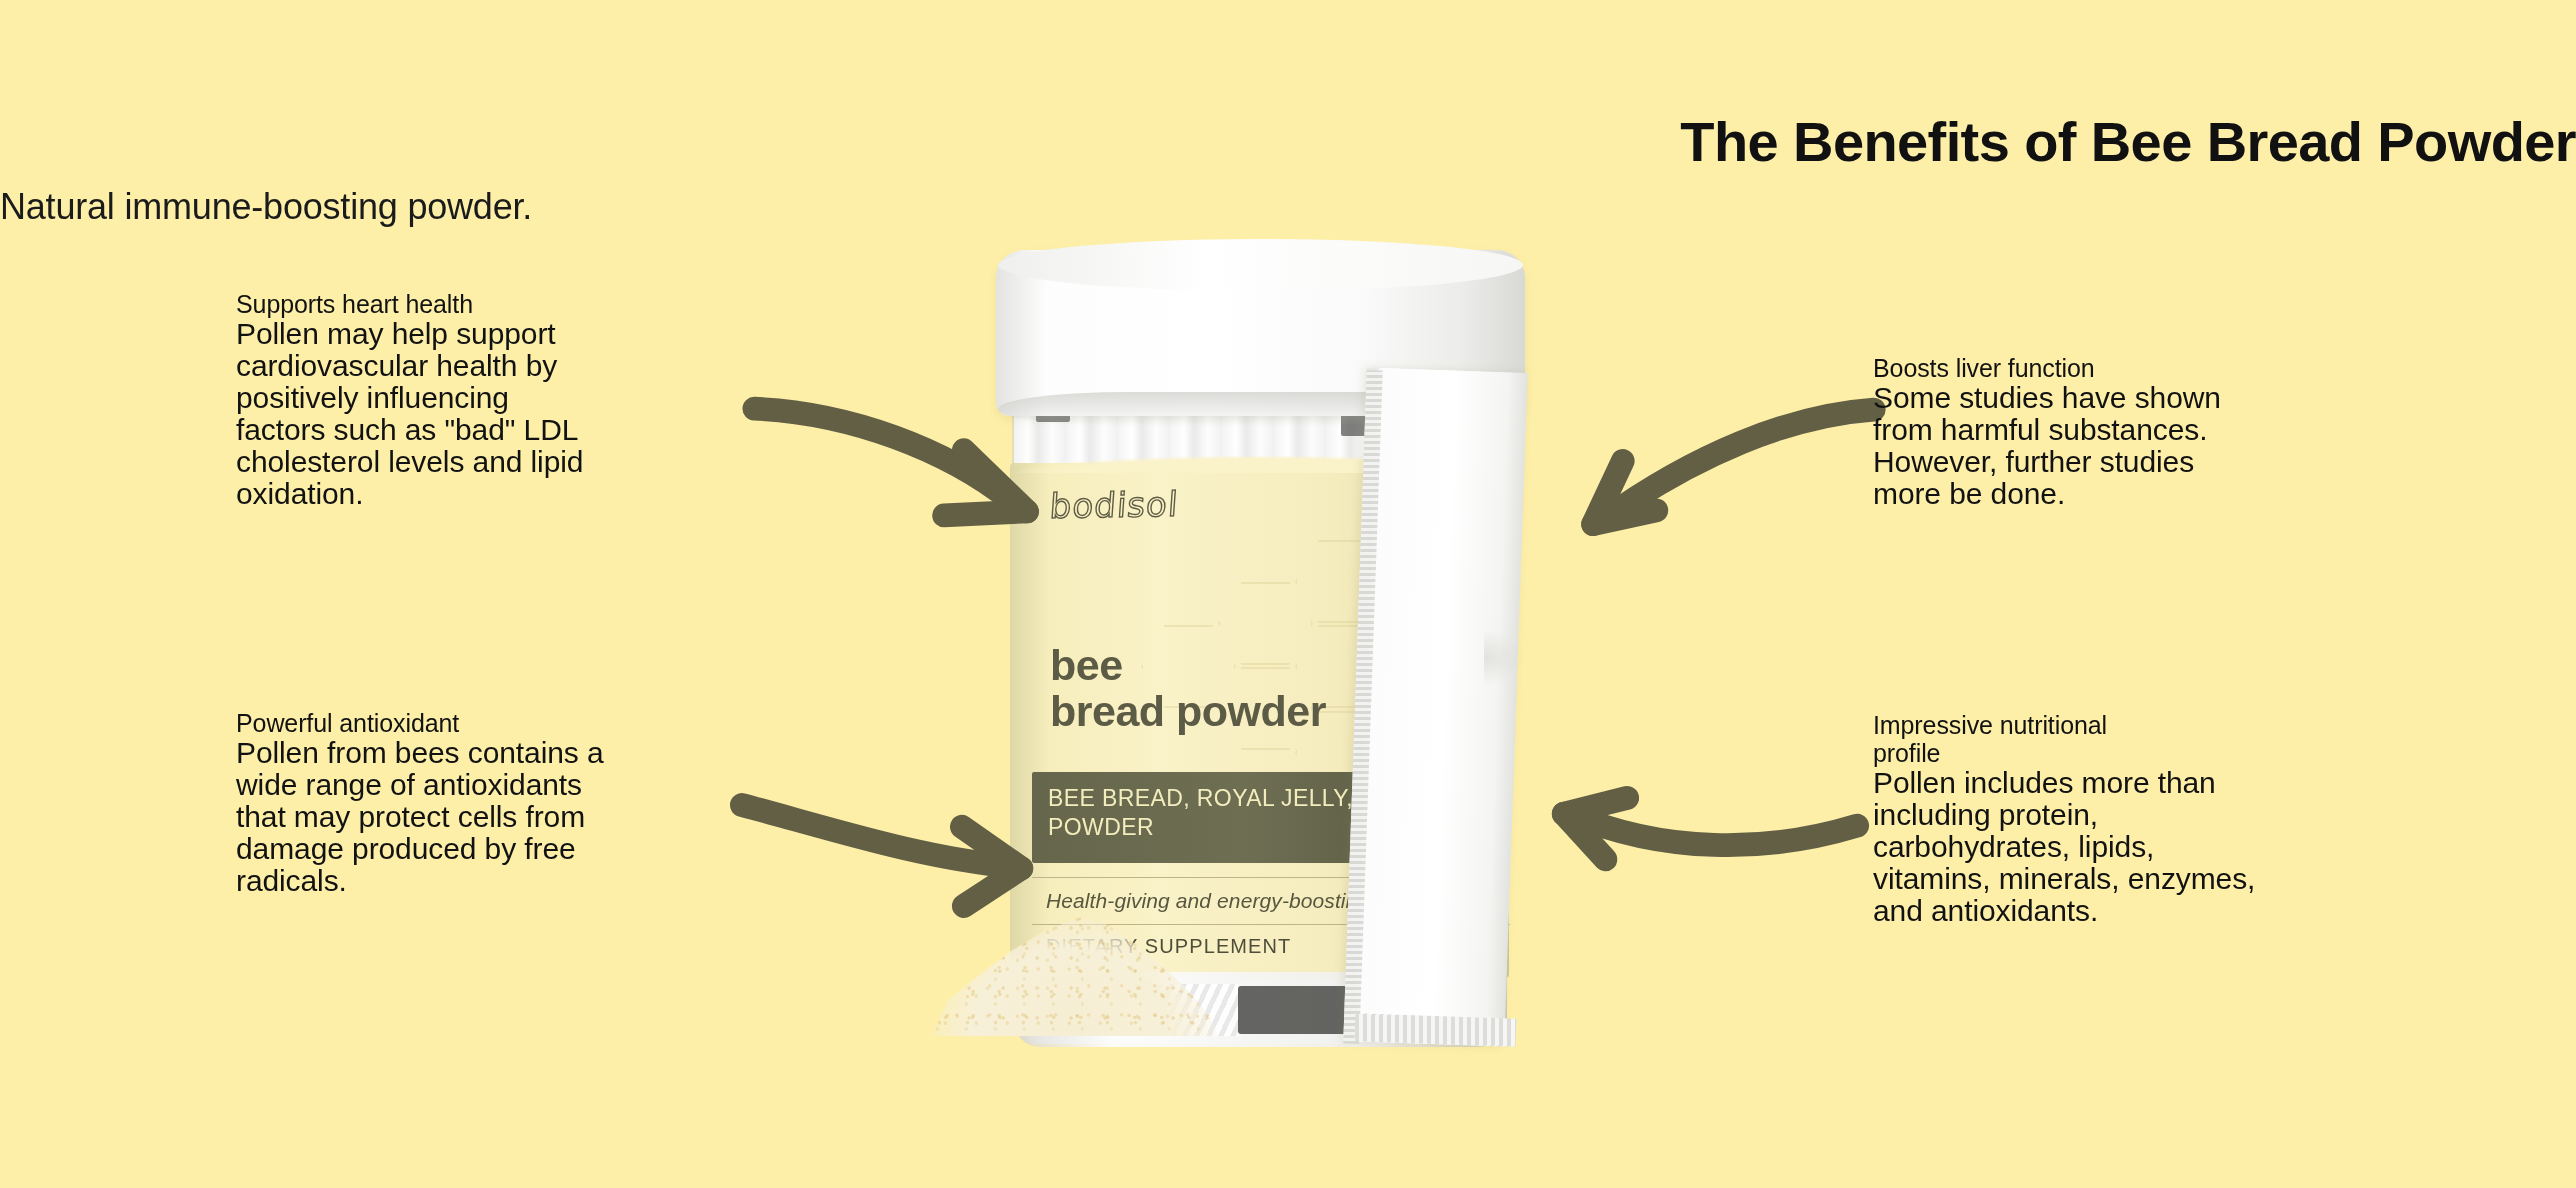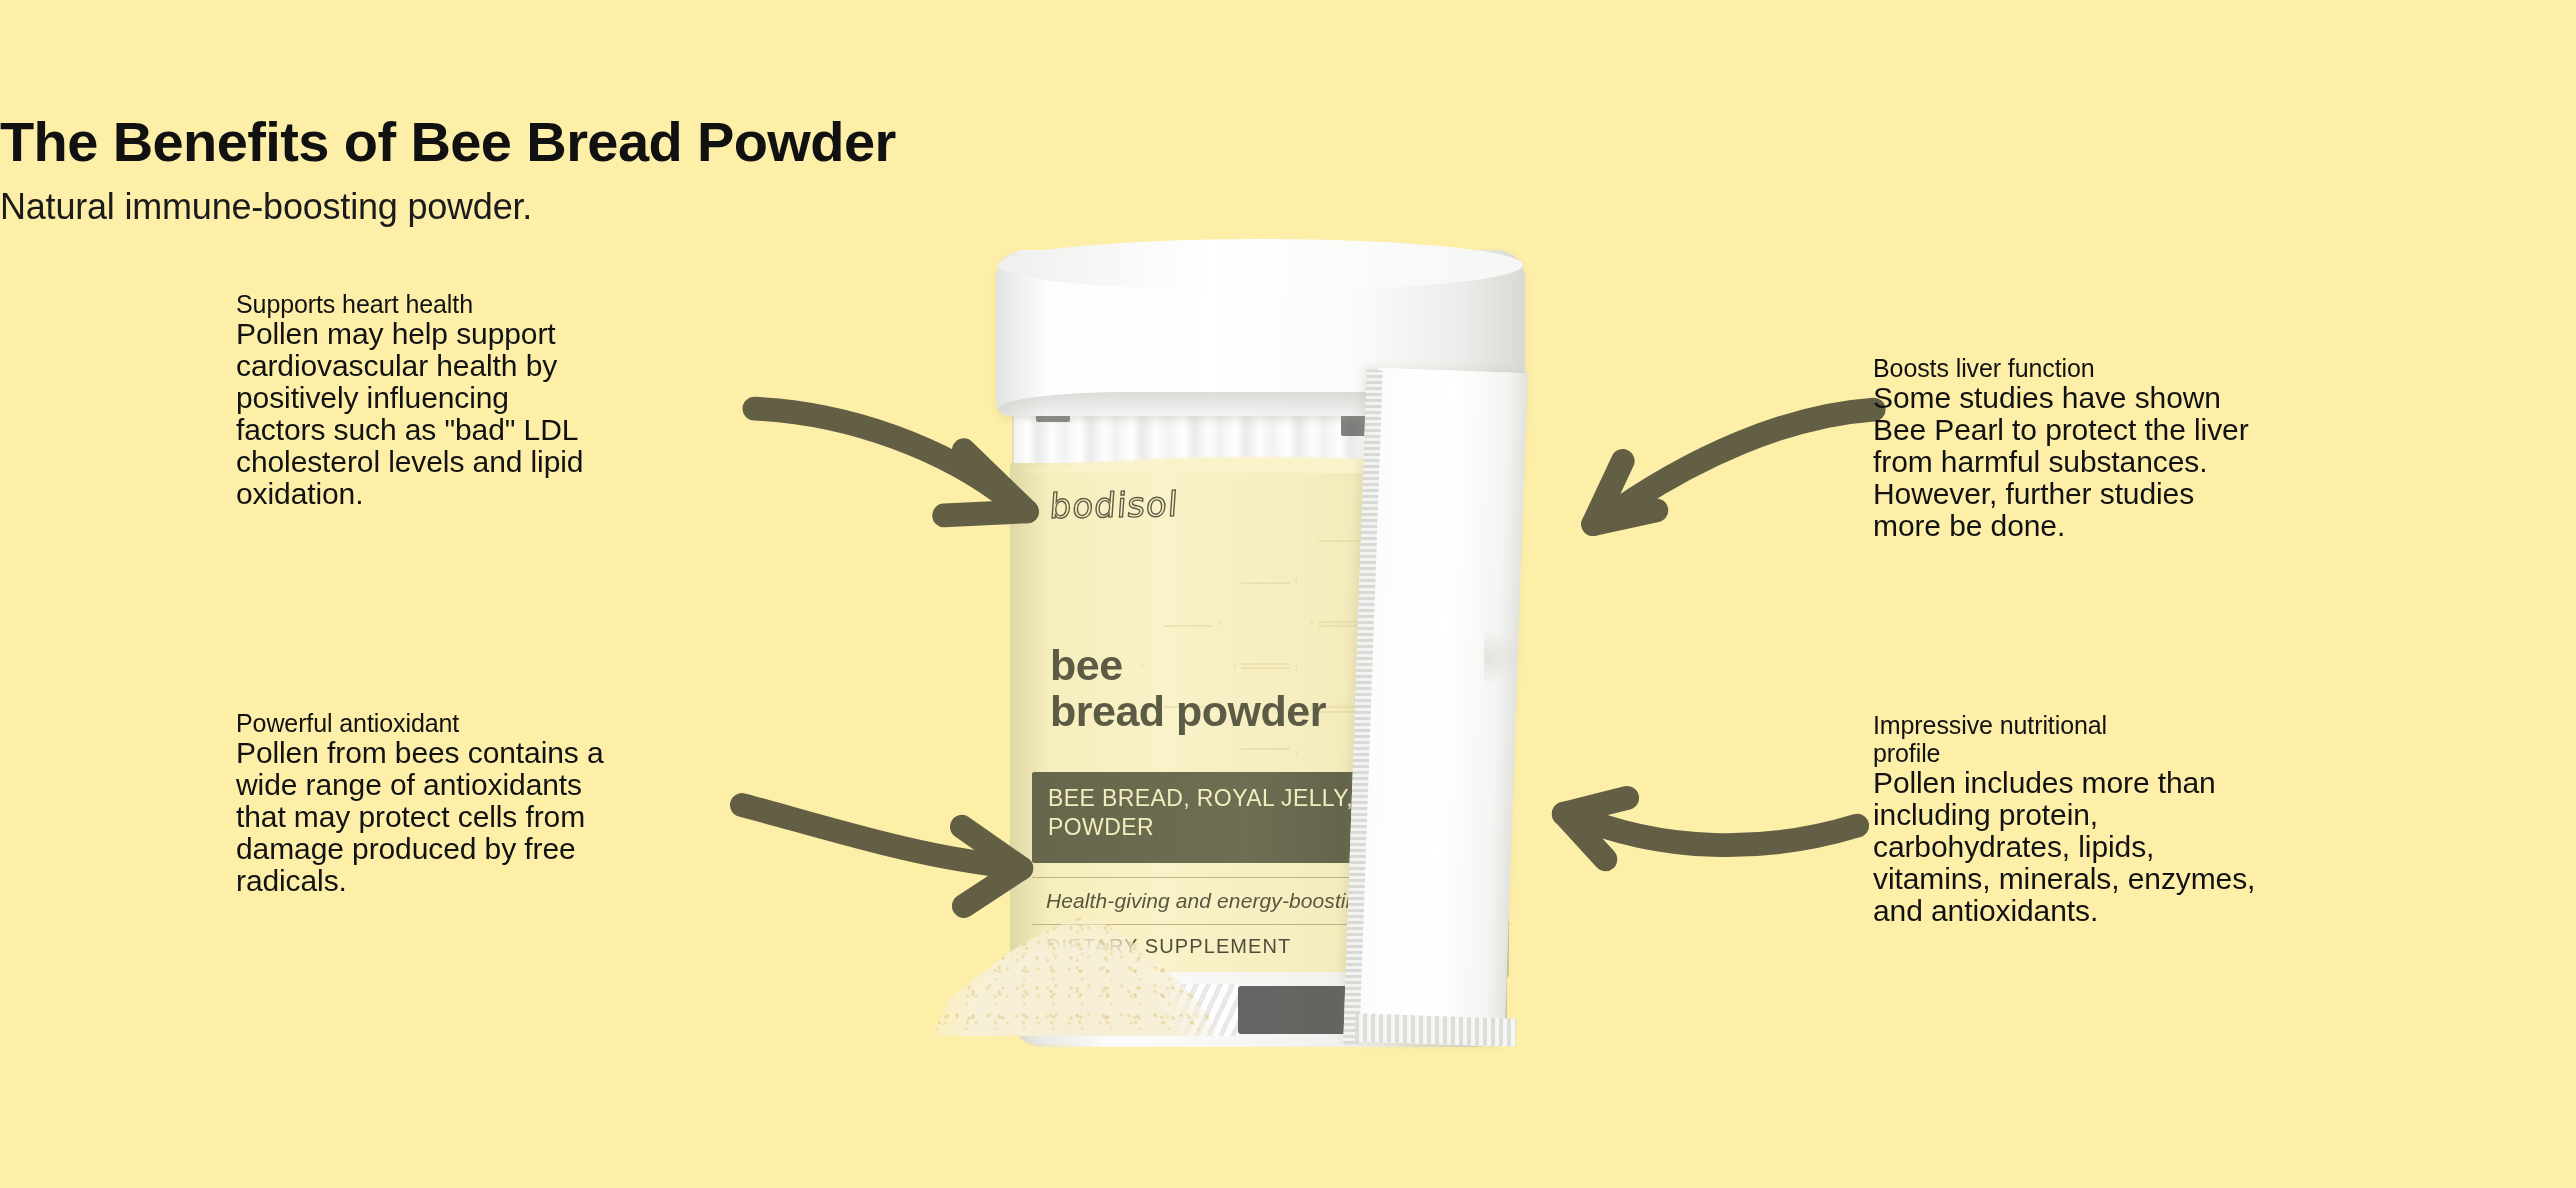--- a/index.html
+++ b/index.html
@@ -8,21 +8,21 @@
     background:#FDEFA8;
     font-family:"Liberation Sans", sans-serif;
     overflow:hidden;
     position:relative;
   }
   #stage { position:absolute; inset:0; width:2576px; height:1189px; }
 
   
   .title {
     position:absolute; left:0; right:0; top:109px;
-    text-align:left;
+    text-align:right;
     font-size:56px; font-weight:bold; letter-spacing:-0.6px;
     color:#111111;
   }
   .subtitle {
     position:absolute; left:0; right:15px; top:186px;
     text-align:left;
     font-size:36px; color:#1b1b1b; letter-spacing:-0.2px;
   }
 
   
@@ -313,21 +313,20 @@
       <div>that may protect cells from</div>
       <div>damage produced by free</div>
       <div>radicals.</div>
     </div>
   </div>
 
   <div class="callout" id="callout-liver">
     <div class="head">Boosts liver function</div>
     <div class="body">
       <div>Some studies have shown</div>
-      <div>Bee Pearl to protect the liver</div>
       <div>from harmful substances.</div>
       <div>However, further studies</div>
       <div>more be done.</div>
     </div>
   </div>
 
   <div class="callout" id="callout-nutri">
     <div class="head" style="white-space:pre-line">Impressive nutritional
 profile</div>
     <div class="body">

